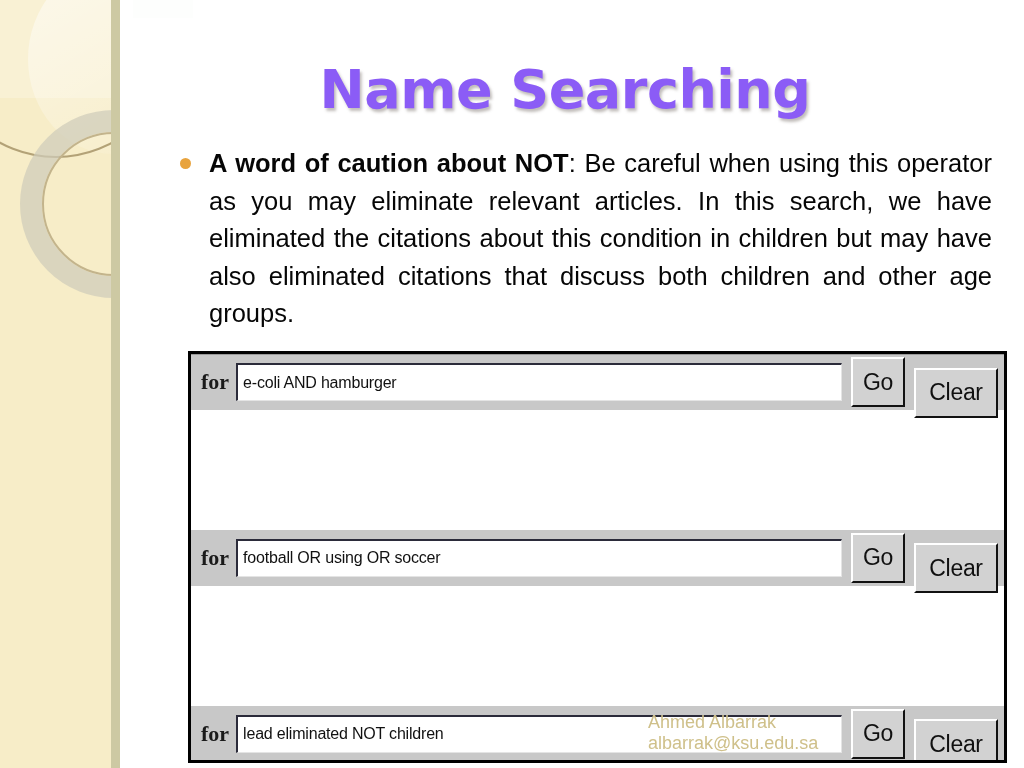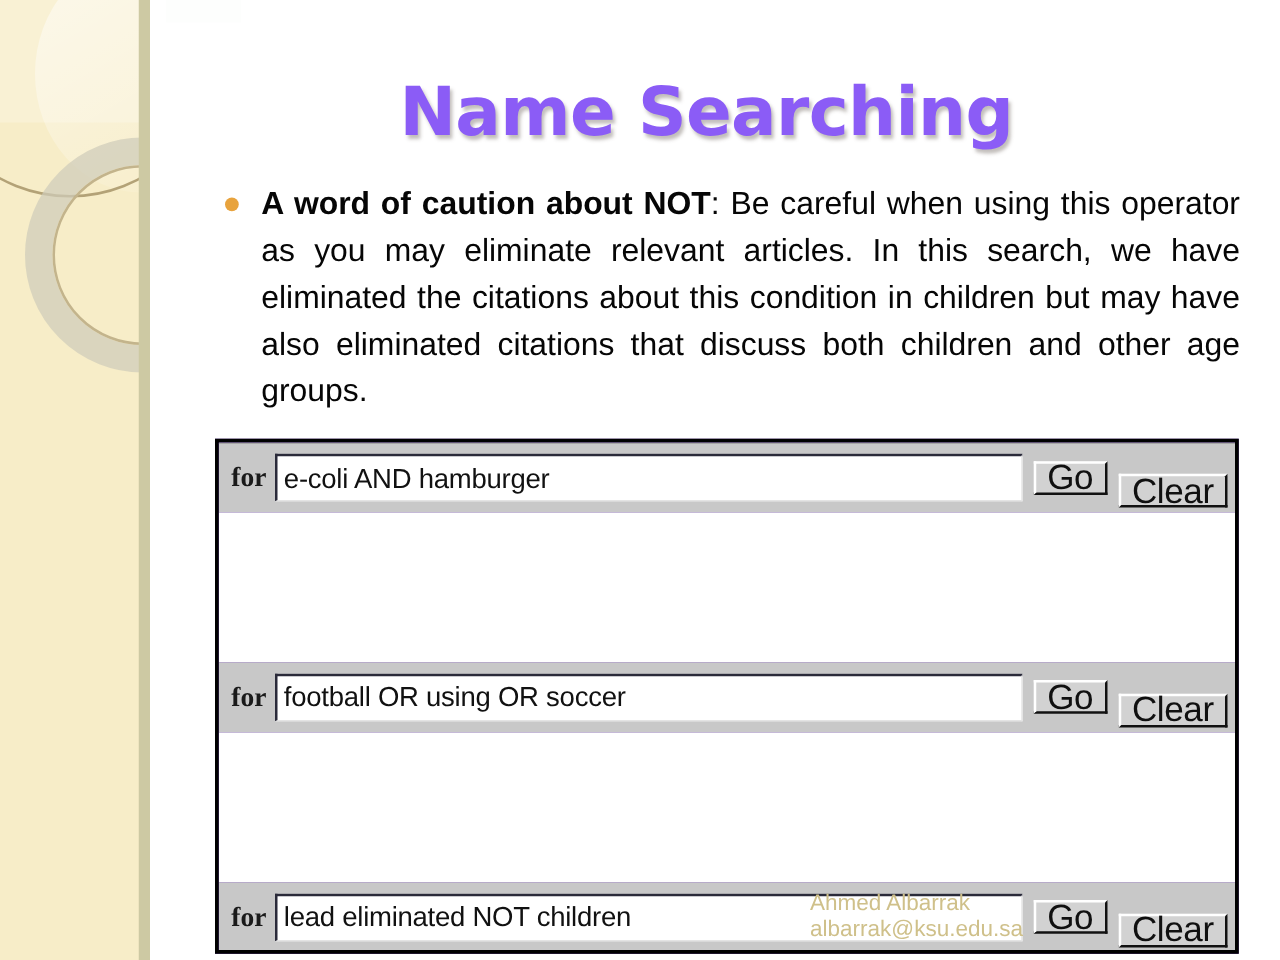--- a/index.html
+++ b/index.html
@@ -130,25 +130,25 @@
     text-align: justify;
     font-family: Liberation Sans, sans-serif;
   }
   .bullet-text b {
     font-weight: bold;
   }
 
   
   .shot {
     position: absolute;
-    left: 172px;
+    left: 188px;
     top: 351px;
     width: 819px;
     height: 412px;
-    background: #4c1d95;
+    background: #14b8a6;
     border: 3px solid #000000;
     box-sizing: border-box;
     overflow: hidden;
   }
   .toolbar {
     display: flex;
     align-items: center;
     background: #c8c8c8;
     padding: 5px 6px 6px 6px;
     box-sizing: border-box;
@@ -170,42 +170,42 @@
     background: #ffffff;
     border-top: 2px solid #2b2b3a;
     border-left: 2px solid #2b2b3a;
     border-right: 1px solid #e4e4e4;
     border-bottom: 1px solid #e4e4e4;
     box-sizing: border-box;
     display: flex;
     align-items: center;
     padding-left: 5px;
     font-family: "Liberation Sans", sans-serif;
-    font-size: 22px;
+    font-size: 16px;
     color: #111111;
     letter-spacing: -0.2px;
     position: relative;
     overflow: hidden;
   }
   .btn {
     flex: 0 0 auto;
-    height: 27px;
+    height: 50px;
     min-width: 54px;
     margin-left: 9px;
     background: #d2d2d2;
     border-top: 2px solid #ffffff;
     border-left: 2px solid #ffffff;
     border-right: 2px solid #111111;
     border-bottom: 2px solid #111111;
     box-sizing: border-box;
     display: flex;
     align-items: center;
     justify-content: center;
     font-family: "Liberation Sans", sans-serif;
-    font-size: 28px;
+    font-size: 23px;
     color: #101010;
     padding: 0 9px;
     letter-spacing: -0.3px;
   }
   .btn.clear { min-width: 84px; margin-top: 21px; }
   .panel {
     background: #ffffff;
     height: 120px;
   }
   .panel.last { height: 0; }

